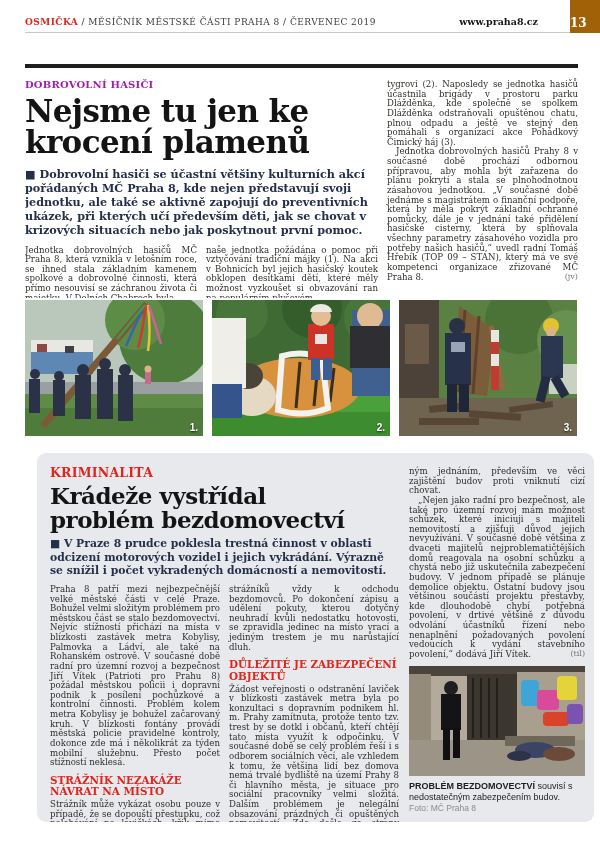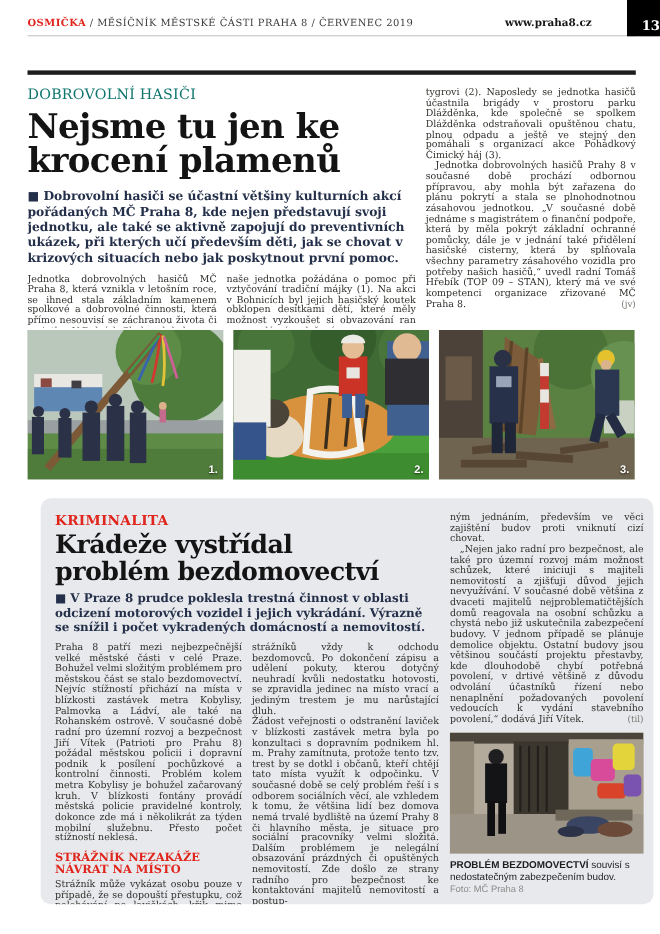--- a/index.html
+++ b/index.html
@@ -12,30 +12,30 @@
   .header {
     position:absolute; top:0; left:25px; width:553px; height:33px;
     border-bottom:1px solid #c6c6c6; display:flex; align-items:flex-end;
     justify-content:space-between; padding-bottom:5px;
   }
   .header-left { font-size:9px; letter-spacing:.45px; color:#3d3d3d; white-space:nowrap; }
   .brand { color:#e0251c; font-weight:bold; }
   .header-right { display:flex; align-items:flex-end; padding-right:40px; }
   .website { font-size:9.5px; font-weight:bold; color:#161616; }
   .page-tab {
-    position:absolute; top:0; right:0; width:30px; height:33px; background:#000000;
-    color:#fff; display:flex; align-items:flex-end; justify-content:flex-end;
+    position:absolute; top:0; right:0; width:30px; height:33px; background:#a16207;
+    color:#fff; display:flex; align-items:flex-end; justify-content:flex-start;
     font-size:12px; font-weight:bold; padding-bottom:3px;
   }
   .black-rule { position:absolute; top:64px; left:25px; width:553px; height:4px; background:#1d1d1b; }
 
   
   .article1 { position:absolute; top:77px; left:25px; width:553px; height:221px; display:flex; gap:10px; overflow:hidden; }
   .a1-left { width:352px; flex:none; }
-  .kicker { font-size:13px; font-weight:normal; color:#0f766e; letter-spacing:.2px; margin:2px 0 6px; }
+  .kicker { font-size:10px; font-weight:bold; color:#a21caf; letter-spacing:.2px; margin:2px 0 6px; }
   .h1-a1 { font-size:31px; line-height:1.0; font-weight:bold; color:#141414; letter-spacing:-.6px; margin:0 0 9px; }
   .lead { font-size:11.2px; line-height:1.26; font-weight:bold; color:#24304a; margin:4px 0 8px; }
   .bodytext { font-size:8.6px; line-height:1.12; color:#302f2b; text-align:justify; }
   .a1-cols { display:flex; gap:9px; }
   .a1-col { width:172px; flex:none; }
   .a1-right { width:191px; flex:none; padding-top:3px; }
   .indent { text-indent:9px; }
   .byline { float:right; color:#77756f; font-size:8px; padding-left:6px; }
 
   
@@ -226,20 +226,21 @@
       </h1>
       <p class="lead lead2">■ V Praze 8 prudce poklesla trestná činnost v oblasti odcizení motorových vozidel i jejich vykrádání. Výrazně se snížil i počet vykradených domácností a nemovitostí.</p>
       <div class="panel-cols bodytext">
         <div class="panel-col">
           <p>Praha 8 patří mezi nejbezpečnější velké městské části v celé Praze. Bohužel velmi složitým problémem pro městskou část se stalo bezdomovectví. Nejvíc stížností přichází na místa v blízkosti zastávek metra Kobylisy, Palmovka a Ládví, ale také na Rohanském ostrově. V současné době radní pro územní rozvoj a bezpečnost Jiří Vítek (Patrioti pro Prahu 8) požádal městskou policii i dopravní podnik k posílení pochůzkové a kontrolní činnosti. Problém kolem metra Kobylisy je bohužel začarovaný kruh. V blízkosti fontány provádí městská policie pravidelné kontroly, dokonce zde má i několikrát za týden mobilní služebnu. Přesto počet stížností neklesá.</p>
           <p class="subhead">STRÁŽNÍK NEZAKÁŽE NÁVRAT NA MÍSTO</p>
           <p>Strážník může vykázat osobu pouze v případě, že se dopouští přestupku, což polehávání po lavičkách, křik mimo noční hodinu není. Na místech, kde zakázáno konzumovat alkohol nebo kouřit, dojde po zásahu</p>
         </div>
         <div class="panel-col">
           <p>strážníků vždy k odchodu bezdomovců. Po dokončení zápisu a udělení pokuty, kterou dotyčný neuhradí kvůli nedostatku hotovosti, se zpravidla jedinec na místo vrací a jediným trestem je mu narůstající dluh.</p>
+          <p class="subhead">DŮLEŽITÉ JE ZABEZPEČENÍ OBJEKTŮ</p>
           <p>Žádost veřejnosti o odstranění laviček v blízkosti zastávek metra byla po konzultaci s dopravním podnikem hl. m. Prahy zamítnuta, protože tento tzv. trest by se dotkl i občanů, kteří chtějí tato místa využít k odpočinku. V současné době se celý problém řeší i s odborem sociálních věcí, ale vzhledem k tomu, že většina lidí bez domova nemá trvalé bydliště na území Prahy 8 či hlavního města, je situace pro sociální pracovníky velmi složitá. Dalším problémem je nelegální obsazování prázdných či opuštěných nemovitostí. Zde došlo ze strany radního pro bezpečnost ke kontaktování majitelů nemovitostí a postup-</p>
         </div>
       </div>
     </div>
 
     <div class="panel-right bodytext">
       <p>ným jednáním, především ve věci zajištění budov proti vniknutí cizí chovat.</p>
       <p class="indent"><span>„Nejen jako radní pro bezpečnost, ale také pro územní rozvoj mám možnost schůzek, které iniciuji s majiteli nemovitostí a zjišťuji důvod jejich nevyužívání. V současné době většina z dvaceti majitelů nejproblematičtějších domů reagovala na osobní schůzku a chystá nebo již uskutečnila zabezpečení budovy. V jednom případě se plánuje demolice objektu. Ostatní budovy jsou většinou součástí projektu přestavby, kde dlouhodobě chybí potřebná povolení, v drtivé většině z důvodu odvolání účastníků řízení nebo nenaplnění požadovaných povolení vedoucích k vydání stavebního povolení,“ dodává Jiří Vítek.</span><span class="byline">(til)</span></p>
 
       <div class="photo4">

